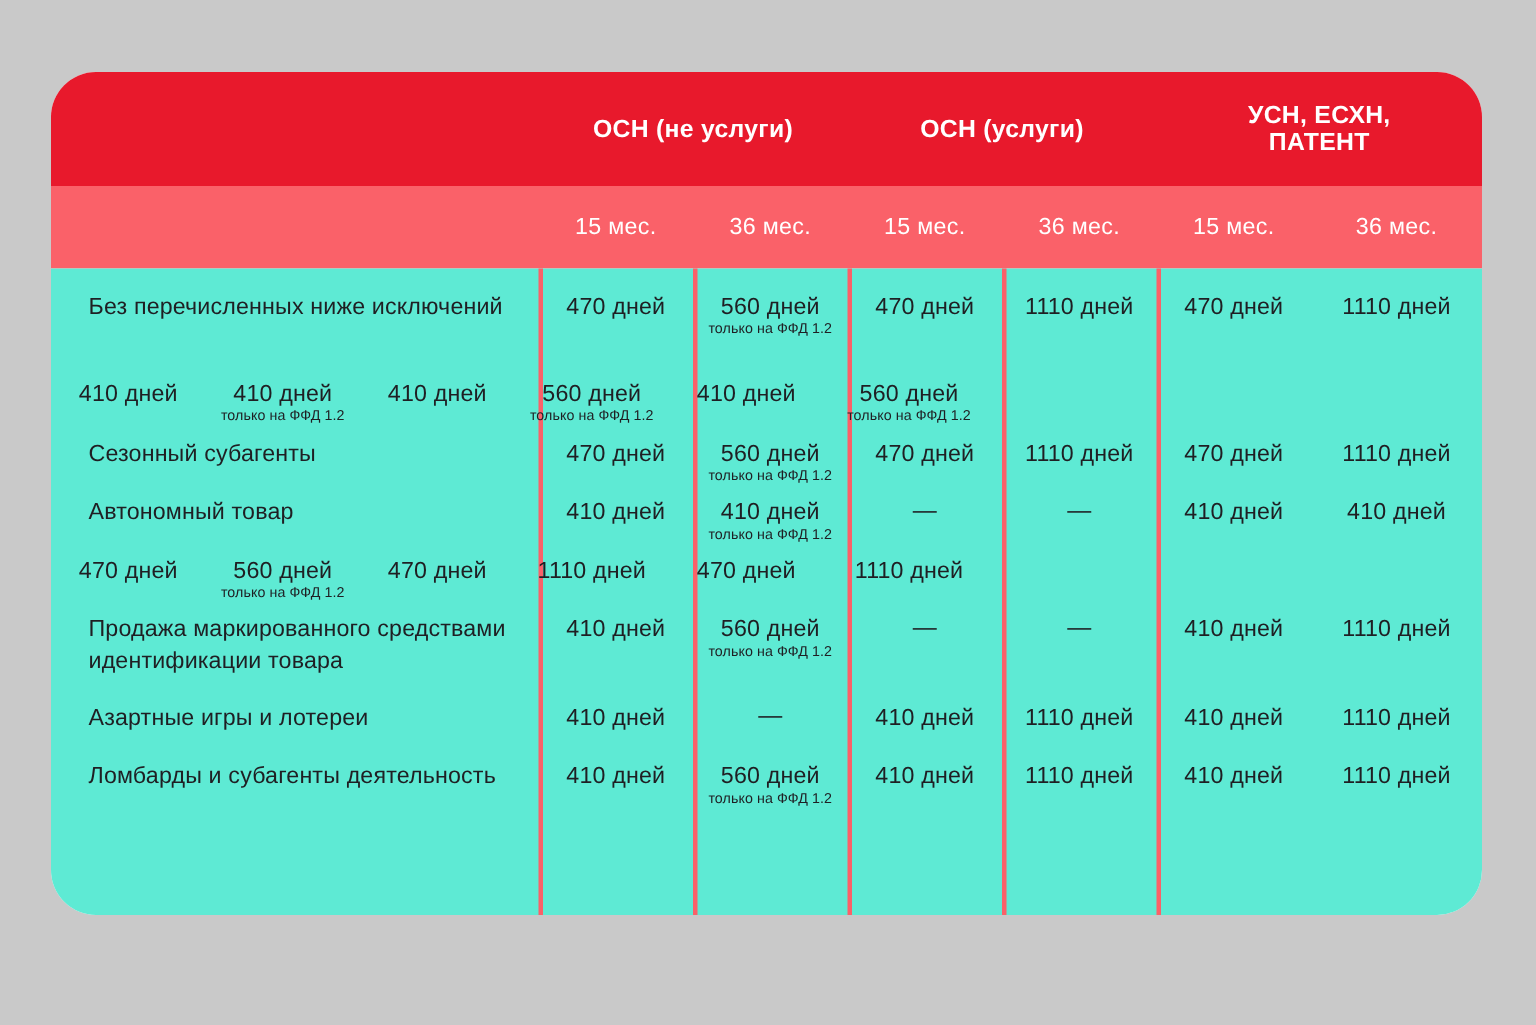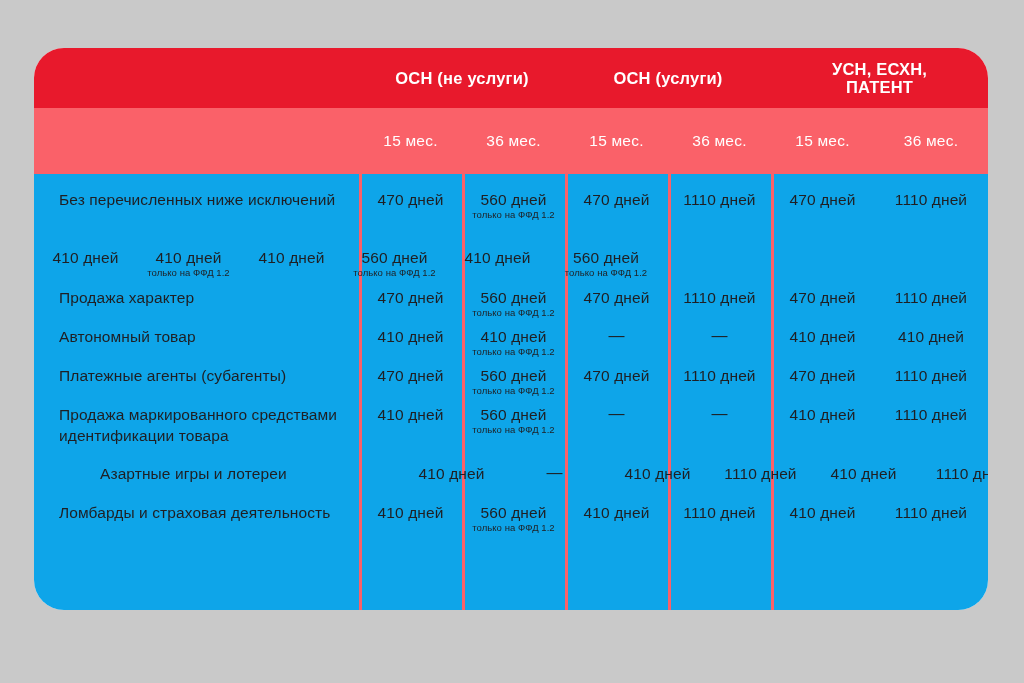--- a/index.html
+++ b/index.html
@@ -26,21 +26,21 @@
     background: #ffffff;
     border-radius: 30px;
     overflow: hidden;
     display: flex;
     flex-direction: column;
   }
 
   
   .group-row {
     display: flex;
-    height: 60px;
+    height: 76px;
     background: #e8192c;
     flex: 0 0 auto;
   }
   .group-cell {
     display: flex;
     align-items: center;
     justify-content: center;
     text-align: center;
     color: #ffffff;
     font-weight: bold;
@@ -50,41 +50,41 @@
     white-space: pre-line;
   }
   .group-cell.spacer { flex: 0 0 325px; }
   .group-cell.g1 { flex: 0 0 206px; }
   .group-cell.g2 { flex: 0 0 206px; }
   .group-cell.g3 { flex: 0 0 217px; }
 
   
   .sub-row {
     display: flex;
-    height: 66px;
+    height: 55px;
     background: #fa6169;
     flex: 0 0 auto;
   }
   .sub-cell {
     display: flex;
     align-items: center;
     justify-content: center;
     color: #ffffff;
     font-size: 15.5px;
     letter-spacing: 0.2px;
   }
   .sub-cell.spacer { flex: 0 0 325px; }
   .sub-cell.c { flex: 0 0 103px; }
   .sub-cell.c.last { flex: 0 0 114px; }
 
   
   #body-area {
     position: relative;
     flex: 1 1 auto;
-    background: #0ea5e9;
+    background: #5eead4;
   }
 
   
   .divider {
     position: absolute;
     top: 0;
     width: 3px;
     height: 442px;
     background: #fa6169;
   }
@@ -179,66 +179,65 @@
         </div>
         <div class="row" style="position: absolute; left: 0px; right: 0px; top: 74px;">
           <div class="cell"><span class="val">410 дней</span></div>
           <div class="cell"><span class="val">410 дней</span><span class="note">только на ФФД 1.2</span></div>
           <div class="cell"><span class="val">410 дней</span></div>
           <div class="cell"><span class="val">560 дней</span><span class="note">только на ФФД 1.2</span></div>
           <div class="cell"><span class="val">410 дней</span></div>
           <div class="cell last"><span class="val">560 дней</span><span class="note">только на ФФД 1.2</span></div>
         </div>
         <div class="row" style="position: absolute; left: 0px; right: 0px; top: 114px;">
-          <div class="rowlabel">Продажа характер</div>
+          <div class="rowlabel">Сезонный субагенты</div>
           <div class="cell"><span class="val">470 дней</span></div>
           <div class="cell"><span class="val">560 дней</span><span class="note">только на ФФД 1.2</span></div>
           <div class="cell"><span class="val">470 дней</span></div>
           <div class="cell"><span class="val">1110 дней</span></div>
           <div class="cell"><span class="val">470 дней</span></div>
           <div class="cell last"><span class="val">1110 дней</span></div>
         </div>
         <div class="row" style="position: absolute; left: 0px; right: 0px; top: 153px;">
           <div class="rowlabel">Автономный товар</div>
           <div class="cell"><span class="val">410 дней</span></div>
           <div class="cell"><span class="val">410 дней</span><span class="note">только на ФФД 1.2</span></div>
           <div class="cell"><span class="dash">—</span></div>
           <div class="cell"><span class="dash">—</span></div>
           <div class="cell"><span class="val">410 дней</span></div>
           <div class="cell last"><span class="val">410 дней</span></div>
         </div>
         <div class="row" style="position: absolute; left: 0px; right: 0px; top: 192px;">
-          <div class="rowlabel">Платежные агенты (субагенты)</div>
           <div class="cell"><span class="val">470 дней</span></div>
           <div class="cell"><span class="val">560 дней</span><span class="note">только на ФФД 1.2</span></div>
           <div class="cell"><span class="val">470 дней</span></div>
           <div class="cell"><span class="val">1110 дней</span></div>
           <div class="cell"><span class="val">470 дней</span></div>
           <div class="cell last"><span class="val">1110 дней</span></div>
         </div>
         <div class="row" style="position: absolute; left: 0px; right: 0px; top: 231px;">
           <div class="rowlabel">Продажа маркированного средствами идентификации товара</div>
           <div class="cell"><span class="val">410 дней</span></div>
           <div class="cell"><span class="val">560 дней</span><span class="note">только на ФФД 1.2</span></div>
           <div class="cell"><span class="dash">—</span></div>
           <div class="cell"><span class="dash">—</span></div>
           <div class="cell"><span class="val">410 дней</span></div>
           <div class="cell last"><span class="val">1110 дней</span></div>
         </div>
-        <div class="row" style="position: absolute; left: 0px; right: 0px; top: 290px; padding-left: 41px;">
+        <div class="row" style="position: absolute; left: 0px; right: 0px; top: 290px;">
           <div class="rowlabel">Азартные игры и лотереи</div>
           <div class="cell"><span class="val">410 дней</span></div>
           <div class="cell"><span class="dash">—</span></div>
           <div class="cell"><span class="val">410 дней</span></div>
           <div class="cell"><span class="val">1110 дней</span></div>
           <div class="cell"><span class="val">410 дней</span></div>
           <div class="cell last"><span class="val">1110 дней</span></div>
         </div>
         <div class="row" style="position: absolute; left: 0px; right: 0px; top: 329px;">
-          <div class="rowlabel">Ломбарды и страховая деятельность</div>
+          <div class="rowlabel">Ломбарды и субагенты деятельность</div>
           <div class="cell"><span class="val">410 дней</span></div>
           <div class="cell"><span class="val">560 дней</span><span class="note">только на ФФД 1.2</span></div>
           <div class="cell"><span class="val">410 дней</span></div>
           <div class="cell"><span class="val">1110 дней</span></div>
           <div class="cell"><span class="val">410 дней</span></div>
           <div class="cell last"><span class="val">1110 дней</span></div>
         </div>
       </div>
   </div>
 

